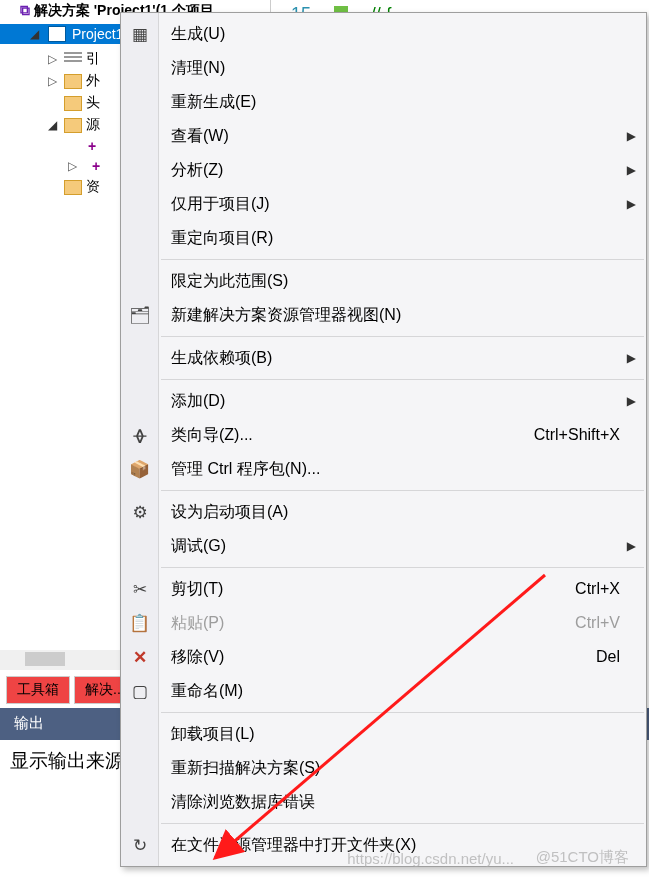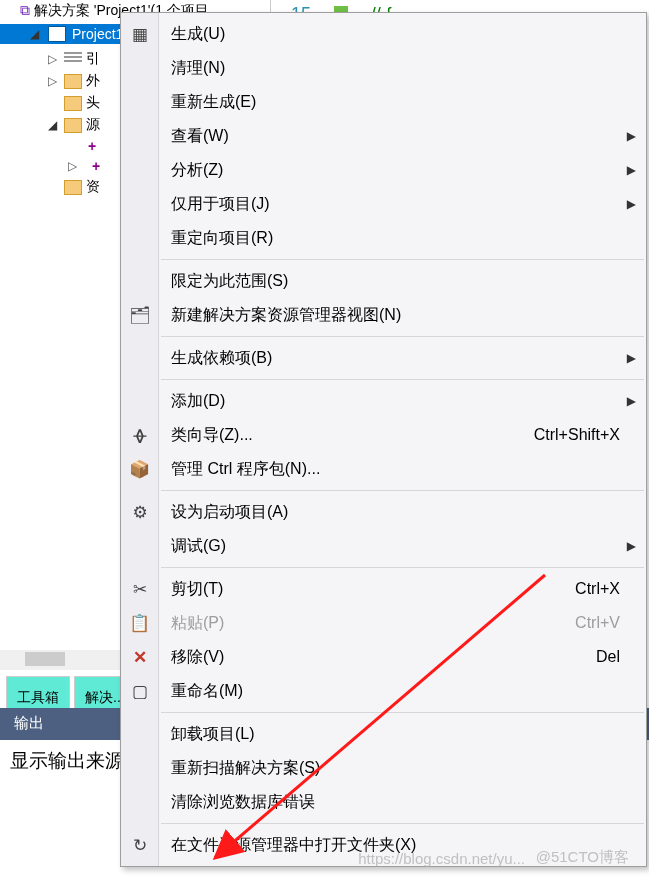--- a/index.html
+++ b/index.html
@@ -1,20 +1,20 @@
 <!DOCTYPE html>
 <html><head>
   <meta charset="utf-8">
   <style>
     * { margin: 0; padding: 0; box-sizing: border-box; font-family: "Microsoft YaHei", "Segoe UI", sans-serif; }
     body { width: 649px; height: 887px; background: #fff; overflow: hidden; position: relative; }
 
     
     .solution-panel { position: absolute; left: 0; top: 0; width: 270px; height: 670px; background: #fff; font-size: 14px; }
-    .sol-item { white-space: nowrap; overflow: hidden; padding: 2px 0; }
+    .sol-item { white-space: nowrap; overflow: hidden; padding: 2px 0; font-weight: bold; }
     .sol-root { padding-left: 20px; color: #000; }
     .sel-row { background: #0078d4; color: #fff; padding: 2px 6px 2px 30px; display: flex; align-items: center; gap: 6px; margin: 2px 0; }
     .sel-row .proj-icon { width: 18px; height: 16px; background: #fff; border:1px solid #005a9e; display: inline-block; }
     .tree { padding: 2px 0; }
     .tree-row { display: flex; align-items: center; gap: 4px; padding: 2px 0 2px 48px; white-space: nowrap; overflow: hidden; }
     .tree-row2 { padding-left: 68px; }
     .tree-row3 { padding-left: 88px; }
     .tri { width: 12px; font-size: 12px; color: #555; }
     .tri.filled { color: #333; }
     .folder { width: 18px; height: 15px; background: #f5ca7b; border:1px solid #d49e2c; display: inline-block; }
@@ -27,21 +27,21 @@
     .code-area .ln { color: #2b91af; }
     .gutter { display: inline-block; width: 14px; height: 18px; background: #6fbf44; vertical-align: middle; margin: 0 12px; }
     .comment { color: #008000; }
 
     
     .hscroll { position: absolute; left: 0; top: 650px; width: 120px; height: 20px; background: #f0f0f0; }
     .hscroll .thumb { position: absolute; left: 25px; top: 2px; width: 40px; height: 14px; background: #ccc; }
 
     
     .tabs { position: absolute; left: 6px; top: 676px; display: flex; gap: 4px; font-size: 14px; }
-    .tab { padding: 12px 10px; background: #5eead4; border:1px solid #ccc; }
+    .tab { padding: 4px 10px; background: #ef4444; border:1px solid #ccc; }
 
     
     .output-header { position: absolute; left: 0; top: 708px; right: 0; height: 32px; background: #4d6082; color: #fff; padding: 6px 14px; font-size: 15px; }
     .output-label { position: absolute; left: 10px; top: 748px; font-size: 19px; }
 
     
     .ctx { position: absolute; left: 120px; top: 12px; width: 527px; background: #f5f5f7; border:1px solid #9e9e9e; box-shadow: 3px 3px 6px rgba(0,0,0,.25); font-size: 16px; color: #000; }
     .ctx .gutter-col { position: absolute; left: 0; top: 0; bottom: 0; width: 38px; background: #eeeef2; border-right: 1px solid #d6d6d8; }
     .ctx-body { position: relative; padding: 4px 0; }
     .mi { display: flex; align-items: center; height: 34px; padding: 0 26px 0 50px; position: relative; cursor: default; }
@@ -226,14 +226,14 @@
 
 <svg class="arrow-anno" width="649" height="887">
   <defs>
     <marker id="ah" markerWidth="12" markerHeight="12" refX="9" refY="5" orient="auto">
       <path d="M0,0 L10,5 L0,10 Z" fill="#ff1a1a"></path>
     </marker>
   </defs>
   <line x1="545" y1="575" x2="215" y2="858" stroke="#ff1a1a" stroke-width="3" marker-end="url(#ah)"></line>
 </svg>
 
-<div class="wm" style="right:124px; bottom:20px;">https://blog.csdn.net/yu...</div>
+<div class="wm" style="right:135px; bottom:20px;">https://blog.csdn.net/yu...</div>
 <div class="wm" style="right:20px; bottom:20px;">@51CTO博客</div>
 
 </body></html>

